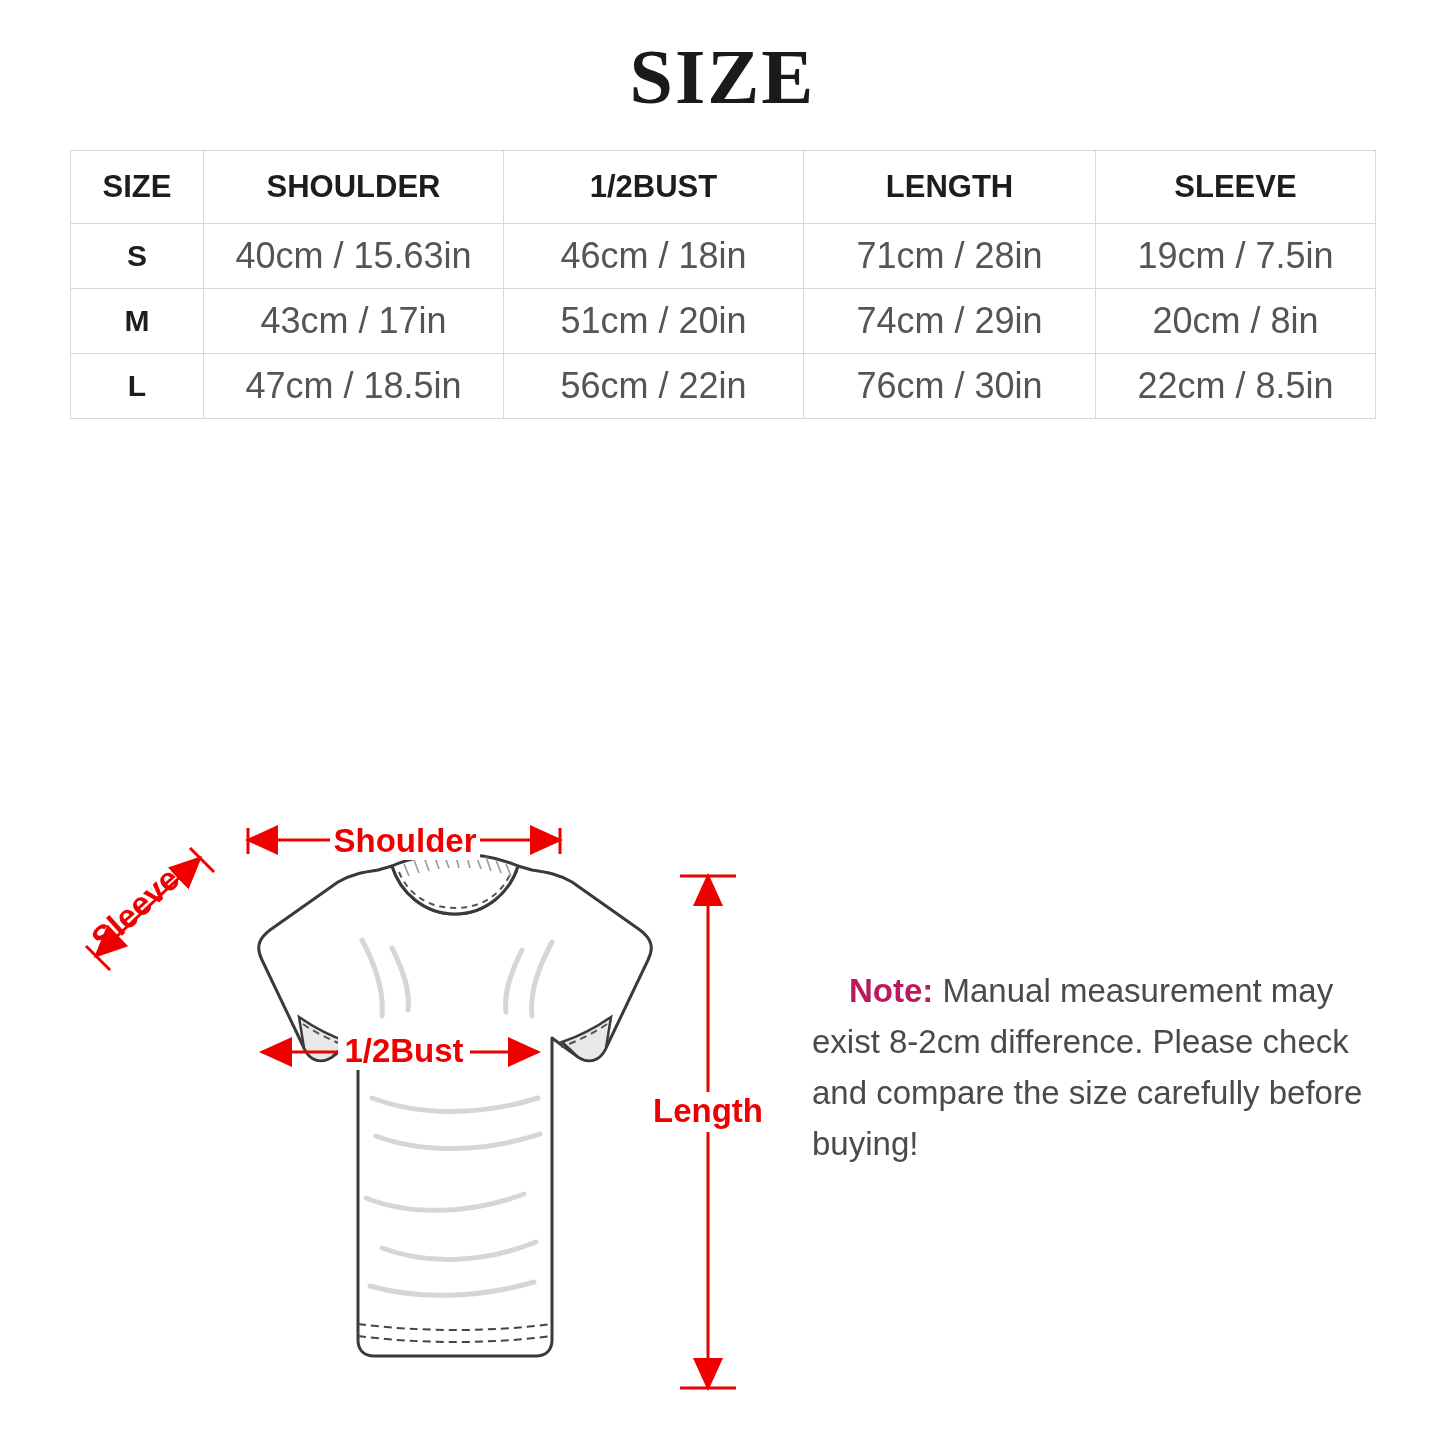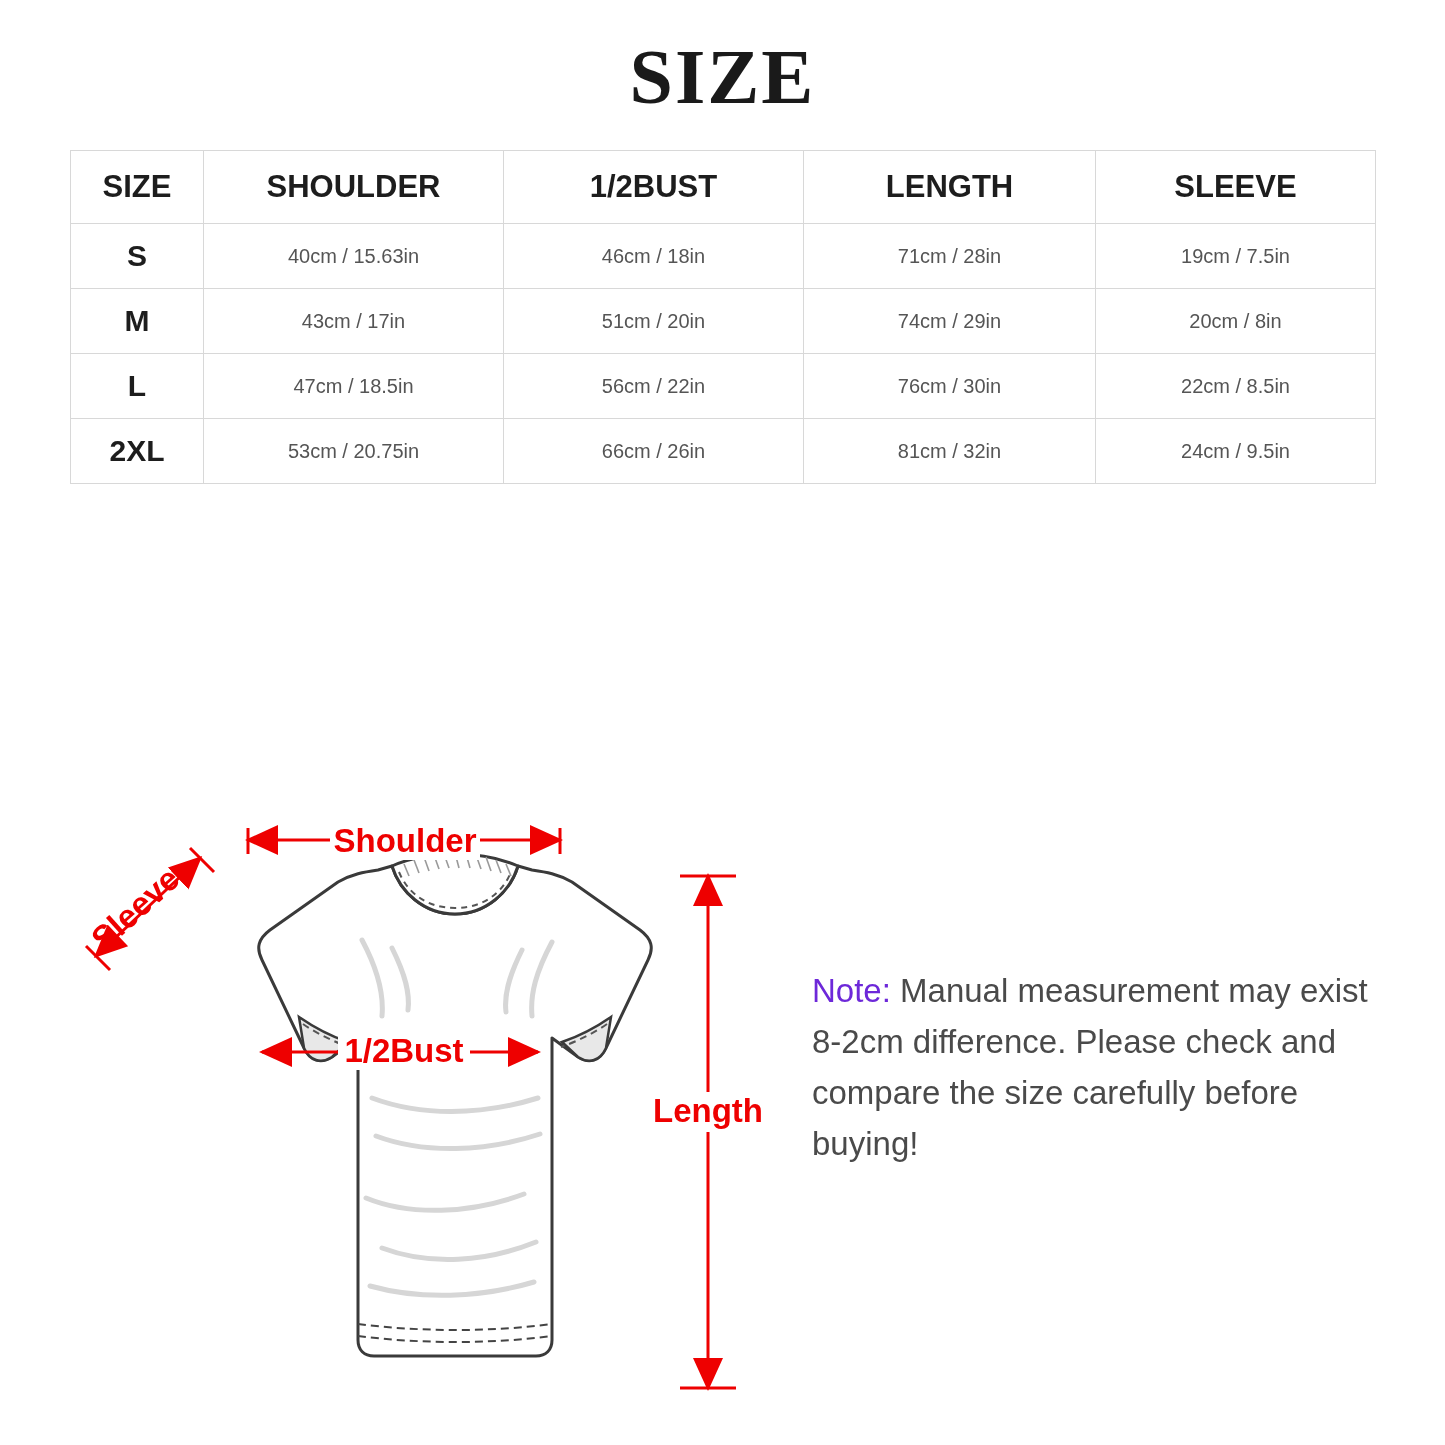--- a/index.html
+++ b/index.html
@@ -50,21 +50,21 @@
     font-weight: 700;
     color: #1d1d1d;
     height: 72px;
   }
   table.size-table td.size-col {
     font-size: 30px;
     font-weight: 700;
     color: #1d1d1d;
   }
   table.size-table td.val {
-    font-size: 20px;
+    font-size: 36px;
     font-weight: 400;
     color: #555555;
   }
   col.c-size { width: 133px; }
   col.c-shoulder { width: 300px; }
   col.c-bust { width: 300px; }
   col.c-length { width: 292px; }
   col.c-sleeve { width: 280px; }
 
   
@@ -85,22 +85,23 @@
   .note {
     position: absolute;
     left: 812px;
     top: 965px;
     width: 580px;
     font-size: 33px;
     line-height: 1.55;
     color: #4a4a4a;
   }
   .note b {
-    color: #6d28d9;
-    font-weight: 400;
+    color: #be185d;
+    font-weight: 700;
+    margin-left: 37px;
   }
 </style>
 </head>
 <body>
 
 <h1 class="title">SIZE</h1>
 
 <div class="table-wrap">
   <table class="size-table">
     <colgroup>
@@ -133,27 +134,20 @@
         <td class="val">51cm / 20in</td>
         <td class="val">74cm / 29in</td>
         <td class="val">20cm / 8in</td>
       </tr>
       <tr>
         <td class="size-col">L</td>
         <td class="val">47cm / 18.5in</td>
         <td class="val">56cm / 22in</td>
         <td class="val">76cm / 30in</td>
         <td class="val">22cm / 8.5in</td>
-      </tr>
-      <tr>
-        <td class="size-col">2XL</td>
-        <td class="val">53cm / 20.75in</td>
-        <td class="val">66cm / 26in</td>
-        <td class="val">81cm / 32in</td>
-        <td class="val">24cm / 9.5in</td>
       </tr>
     </tbody>
   </table>
 </div>
 
 <div class="diagram">
   <svg width="1445" height="665" viewBox="0 0 1445 665" xmlns="http://www.w3.org/2000/svg">
     <defs>
       <marker id="arrR" markerWidth="12" markerHeight="12" refX="10" refY="5" orient="auto">
         <path d="M0,0 L11,5 L0,10 z" fill="#ee0000"></path>

